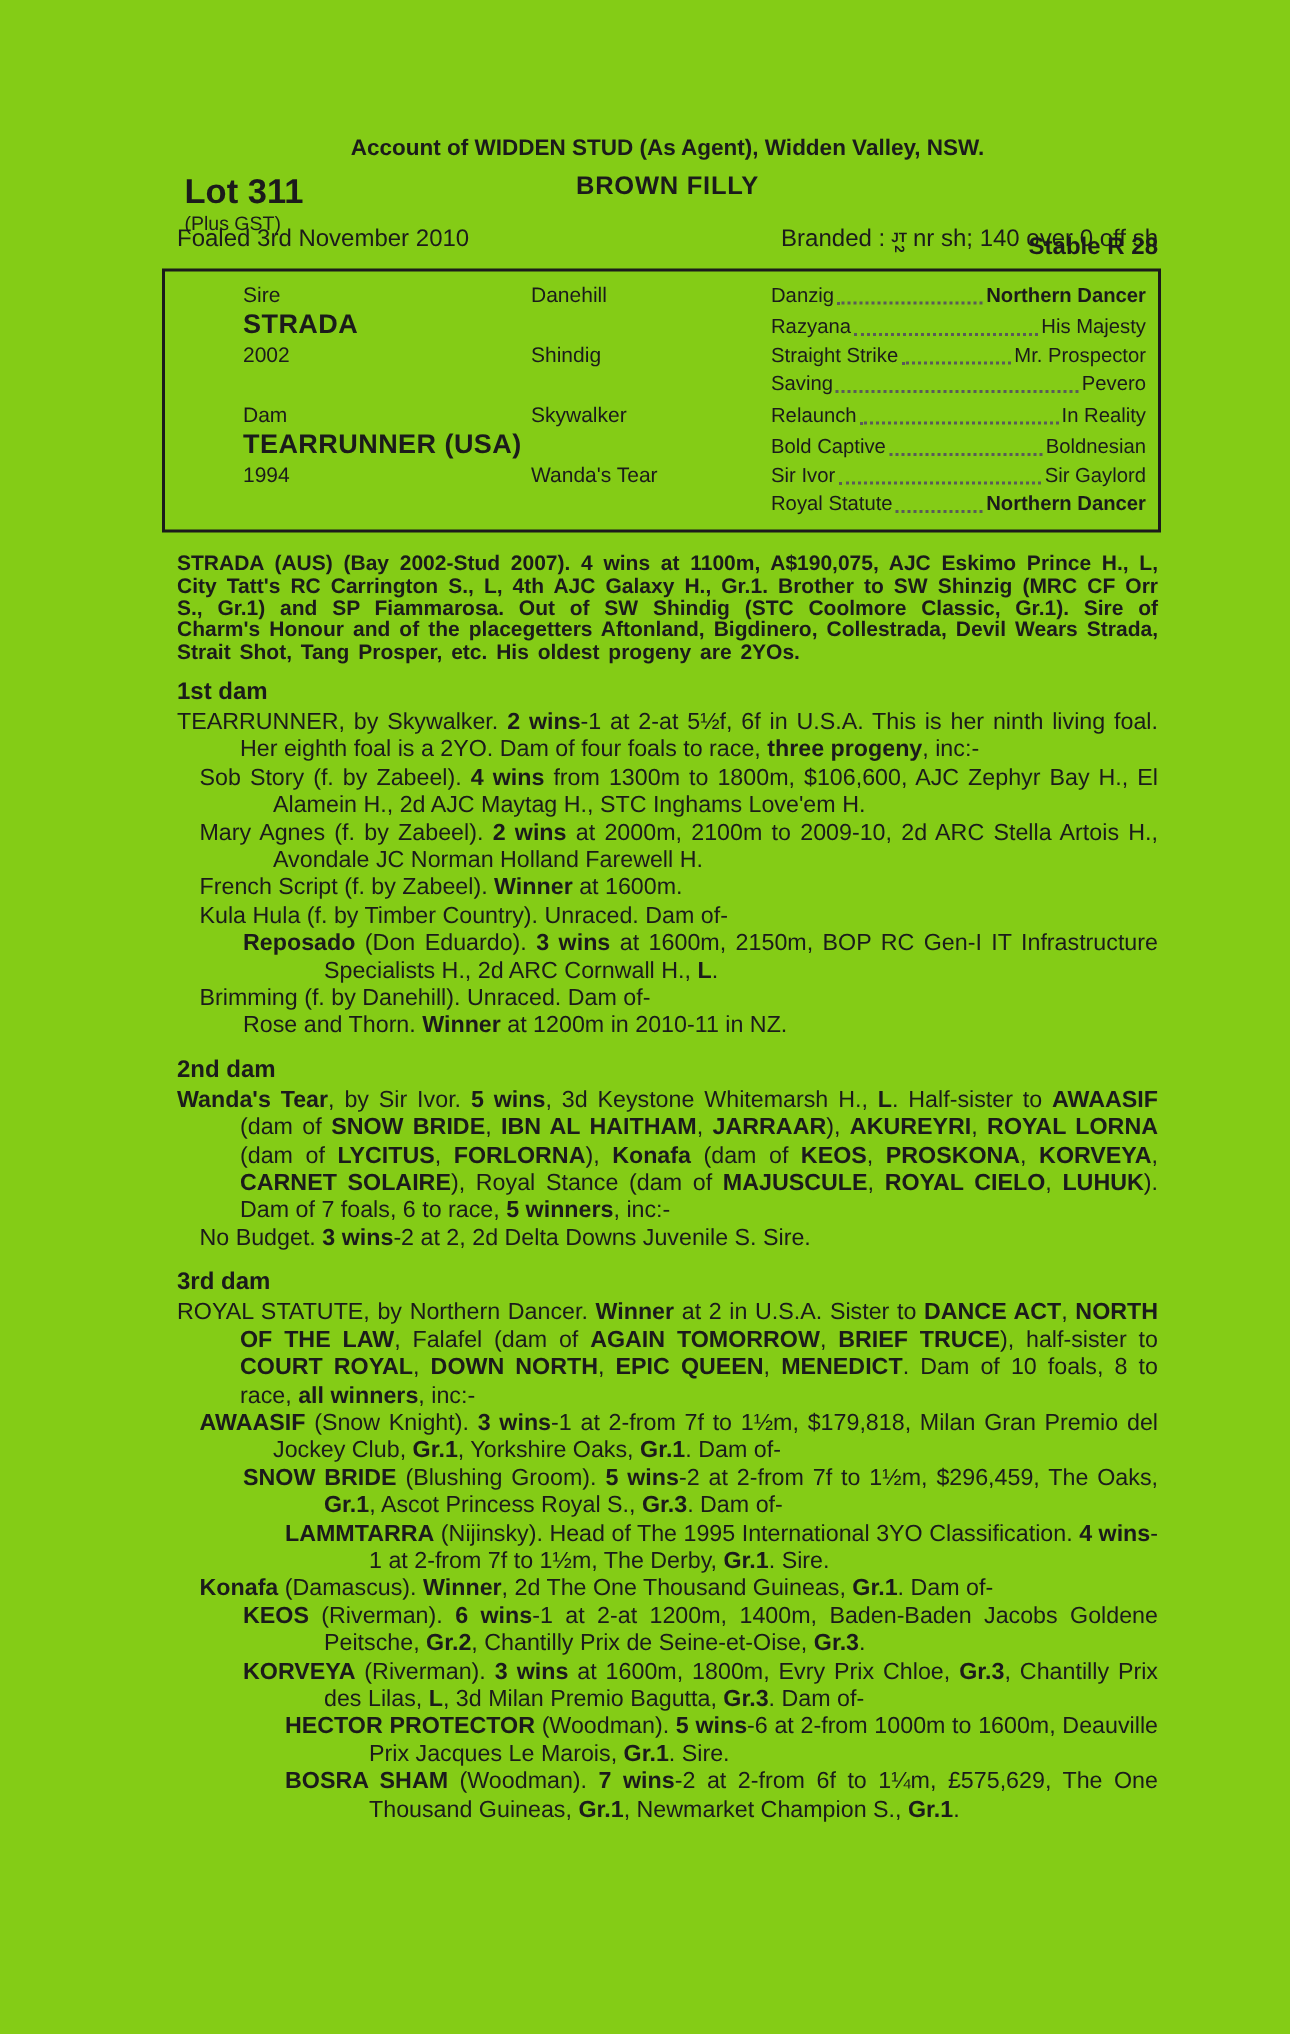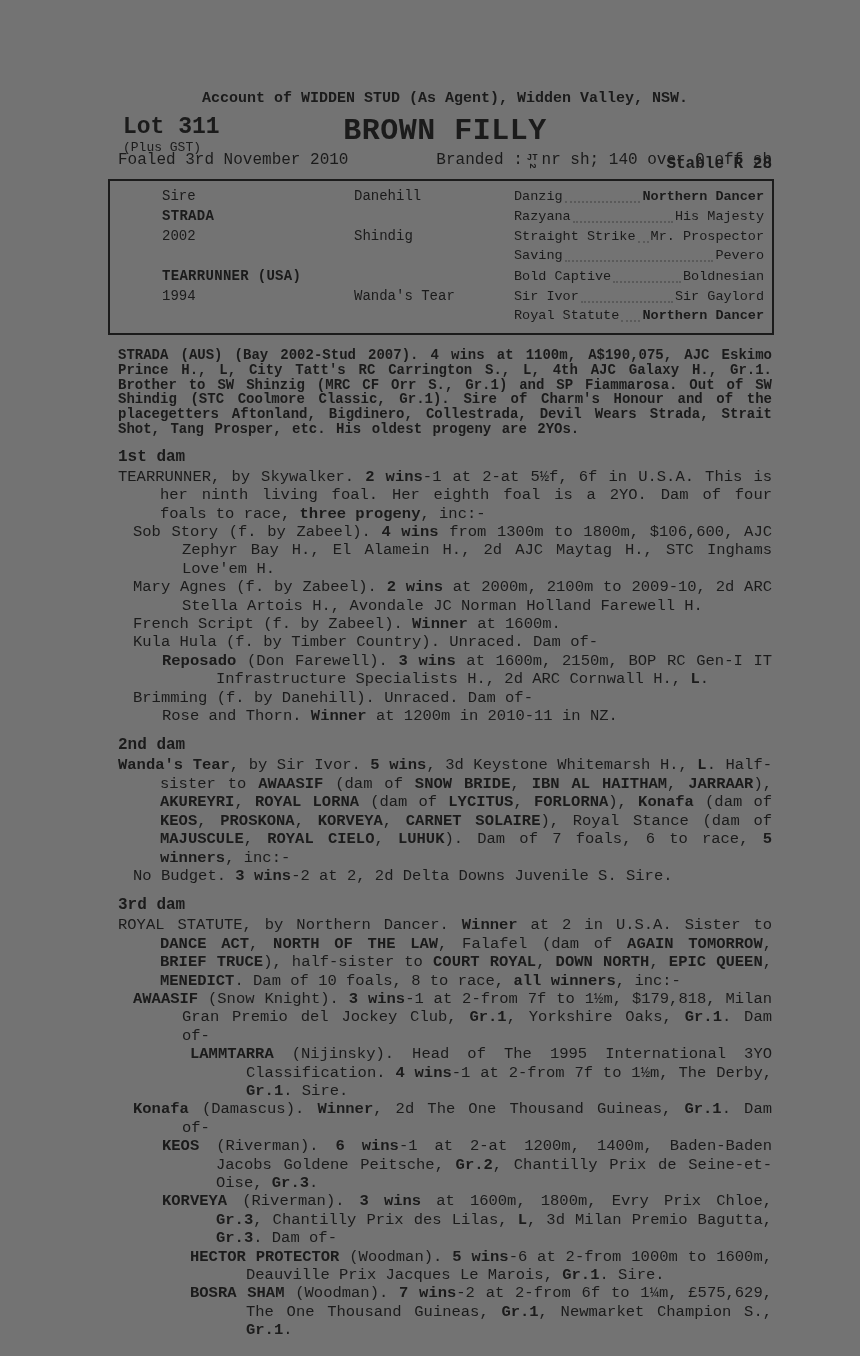--- a/index.html
+++ b/index.html
@@ -1,37 +1,37 @@
 <!DOCTYPE html>
 <html><head>
 <meta charset="utf-8">
 <style>
   html,body{margin:0;padding:0;background:#fff;}
-  .page{position:relative;width:860px;height:1356px;background:#737373;overflow:hidden;
-        font-family:Liberation Mono, monospace;color:#1b1b1b;}
+  .page{position:relative;width:860px;height:1356px;background:#84cc16;overflow:hidden;
+        font-family:Liberation Sans, sans-serif;color:#1b1b1b;}
   .content{position:absolute;left:118px;top:90px;width:654px;}
 
   
   .account{font-size:15px;font-weight:bold;text-align:center;}
   .lot-row{position:relative;display:flex;align-items:baseline;margin-top:7px;height:28px;flex-direction:column;}
   .lot{font-size:23px;font-weight:bold;}
   .gst{font-size:13px;margin-left:5px;}
-  .title{position:absolute;left:50%;transform:translateX(-50%);font-size:30px;font-weight:bold;letter-spacing:.5px;white-space:nowrap;}
+  .title{position:absolute;left:50%;transform:translateX(-50%);font-size:17px;font-weight:bold;letter-spacing:.5px;white-space:nowrap;}
   .stable{margin-left:auto;font-size:16px;font-weight:bold;}
   .foaled-row{display:flex;justify-content:space-between;align-items:flex-end;margin-top:9px;font-size:16px;}
   .branded{display:flex;align-items:flex-end;}
   .brand{display:inline-flex;flex-direction:column;align-items:center;font-weight:bold;
          font-size:9px;line-height:8px;margin:0 4px;transform:translateY(1px);}
   .brand .rot{display:inline-block;transform:rotate(90deg);}
 
   
   .ped-table{margin-top:10px;margin-left:-10px;margin-right:-2px;border:2px solid #1b1b1b;padding:5px 8px 7px 8px;}
   .ped-row{display:flex;align-items:baseline;height:20px;line-height:20px;}
   .pc1{width:192px;flex:none;font-size:14px;white-space:nowrap;margin-left:44px;}
-  .pc1.name{font-size:14px;font-weight:bold;letter-spacing:.3px;}
+  .pc1.name{font-size:18px;font-weight:bold;letter-spacing:.3px;}
   .pc2{width:160px;flex:none;font-size:14px;}
   .pc3{flex:1;display:flex;align-items:baseline;font-size:13.5px;}
   .gl{flex:none;white-space:nowrap;}
   .gr{flex:none;white-space:nowrap;}
   .leader{flex:1;min-width:8px;border-bottom:2px dotted #5a5a5a;align-self:flex-end;margin:0 2px 4px 2px;}
   .b{font-weight:bold;}
 
   
   .sire-note{margin-top:13px;font-weight:bold;font-size:14px;line-height:14.8px;
              text-align:justify;word-spacing:2px;}
@@ -102,20 +102,29 @@
         <div class="ped-row">
           <span class="pc1 label"></span>
           <span class="pc2"></span>
           <span class="pc3">
             <span class="gl">Saving</span>
             <span class="leader"></span>
             <span class="gr">Pevero</span>
           </span>
         </div>
         <div class="ped-row">
+          <span class="pc1 label">Dam</span>
+          <span class="pc2">Skywalker</span>
+          <span class="pc3">
+            <span class="gl">Relaunch</span>
+            <span class="leader"></span>
+            <span class="gr">In Reality</span>
+          </span>
+        </div>
+        <div class="ped-row">
           <span class="pc1 name">TEARRUNNER (USA)</span>
           <span class="pc2"></span>
           <span class="pc3">
             <span class="gl">Bold Captive</span>
             <span class="leader"></span>
             <span class="gr">Boldnesian</span>
           </span>
         </div>
         <div class="ped-row">
           <span class="pc1 year">1994</span>
@@ -140,33 +149,34 @@
     <div class="sire-note"><span class="b">STRADA (AUS) (Bay 2002-Stud 2007). 4 wins at 1100m, A$190,075, AJC Eskimo Prince H., L, City Tatt's RC Carrington S., L, 4th AJC Galaxy H., Gr.1. Brother to SW Shinzig (MRC CF Orr S., Gr.1) and SP Fiammarosa. Out of SW Shindig (STC Coolmore Classic, Gr.1). Sire of Charm's Honour and of the placegetters Aftonland, Bigdinero, Collestrada, Devil Wears Strada, Strait Shot, Tang Prosper, etc. His oldest progeny are 2YOs.</span></div>
 
     <div>
         <div class="dam-section">
           <div class="section-heading">1st dam</div>
           <div class="para ind0"><span>TEARRUNNER, by Skywalker. </span><span class="b">2 wins</span><span>-1 at 2-at 5½f, 6f in U.S.A. This is her ninth living foal. Her eighth foal is a 2YO. Dam of four foals to race, </span><span class="b">three progeny</span><span>, inc:-</span></div>
           <div class="para ind1"><span>Sob Story (f. by Zabeel). </span><span class="b">4 wins</span><span> from 1300m to 1800m, $106,600, AJC Zephyr Bay H., El Alamein H., 2d AJC Maytag H., STC Inghams Love'em H.</span></div>
           <div class="para ind1"><span>Mary Agnes (f. by Zabeel). </span><span class="b">2 wins</span><span> at 2000m, 2100m to 2009-10, 2d ARC Stella Artois H., Avondale JC Norman Holland Farewell H.</span></div>
           <div class="para ind1"><span>French Script (f. by Zabeel). </span><span class="b">Winner</span><span> at 1600m.</span></div>
           <div class="para ind1"><span>Kula Hula (f. by Timber Country). Unraced. Dam of-</span></div>
-          <div class="para ind2"><span class="b">Reposado</span><span> (Don Farewell). </span><span class="b">3 wins</span><span> at 1600m, 2150m, BOP RC Gen-I IT Infrastructure Specialists H., 2d ARC Cornwall H., </span><span class="b">L</span><span>.</span></div>
+          <div class="para ind2"><span class="b">Reposado</span><span> (Don Eduardo). </span><span class="b">3 wins</span><span> at 1600m, 2150m, BOP RC Gen-I IT Infrastructure Specialists H., 2d ARC Cornwall H., </span><span class="b">L</span><span>.</span></div>
           <div class="para ind1"><span>Brimming (f. by Danehill). Unraced. Dam of-</span></div>
           <div class="para ind2"><span>Rose and Thorn. </span><span class="b">Winner</span><span> at 1200m in 2010-11 in NZ.</span></div>
         </div>
         <div class="dam-section">
           <div class="section-heading">2nd dam</div>
           <div class="para ind0"><span class="b">Wanda's Tear</span><span>, by Sir Ivor. </span><span class="b">5 wins</span><span>, 3d Keystone Whitemarsh H., </span><span class="b">L</span><span>. Half-sister to </span><span class="b">AWAASIF</span><span> (dam of </span><span class="b">SNOW BRIDE</span><span>, </span><span class="b">IBN AL HAITHAM</span><span>, </span><span class="b">JARRAAR</span><span>), </span><span class="b">AKUREYRI</span><span>, </span><span class="b">ROYAL LORNA</span><span> (dam of </span><span class="b">LYCITUS</span><span>, </span><span class="b">FORLORNA</span><span>), </span><span class="b">Konafa</span><span> (dam of </span><span class="b">KEOS</span><span>, </span><span class="b">PROSKONA</span><span>, </span><span class="b">KORVEYA</span><span>, </span><span class="b">CARNET SOLAIRE</span><span>), Royal Stance (dam of </span><span class="b">MAJUSCULE</span><span>, </span><span class="b">ROYAL CIELO</span><span>, </span><span class="b">LUHUK</span><span>). Dam of 7 foals, 6 to race, </span><span class="b">5 winners</span><span>, inc:-</span></div>
           <div class="para ind1"><span>No Budget. </span><span class="b">3 wins</span><span>-2 at 2, 2d Delta Downs Juvenile S. Sire.</span></div>
         </div>
         <div class="dam-section">
           <div class="section-heading">3rd dam</div>
           <div class="para ind0"><span>ROYAL STATUTE, by Northern Dancer. </span><span class="b">Winner</span><span> at 2 in U.S.A. Sister to </span><span class="b">DANCE ACT</span><span>, </span><span class="b">NORTH OF THE LAW</span><span>, Falafel (dam of </span><span class="b">AGAIN TOMORROW</span><span>, </span><span class="b">BRIEF TRUCE</span><span>), half-sister to </span><span class="b">COURT ROYAL</span><span>, </span><span class="b">DOWN NORTH</span><span>, </span><span class="b">EPIC QUEEN</span><span>, </span><span class="b">MENEDICT</span><span>. Dam of 10 foals, 8 to race, </span><span class="b">all winners</span><span>, inc:-</span></div>
           <div class="para ind1"><span class="b">AWAASIF</span><span> (Snow Knight). </span><span class="b">3 wins</span><span>-1 at 2-from 7f to 1½m, $179,818, Milan Gran Premio del Jockey Club, </span><span class="b">Gr.1</span><span>, Yorkshire Oaks, </span><span class="b">Gr.1</span><span>. Dam of-</span></div>
+          <div class="para ind2"><span class="b">SNOW BRIDE</span><span> (Blushing Groom). </span><span class="b">5 wins</span><span>-2 at 2-from 7f to 1½m, $296,459, The Oaks, </span><span class="b">Gr.1</span><span>, Ascot Princess Royal S., </span><span class="b">Gr.3</span><span>. Dam of-</span></div>
           <div class="para ind3"><span class="b">LAMMTARRA</span><span> (Nijinsky). Head of The 1995 International 3YO Classification. </span><span class="b">4 wins</span><span>-1 at 2-from 7f to 1½m, The Derby, </span><span class="b">Gr.1</span><span>. Sire.</span></div>
           <div class="para ind1"><span class="b">Konafa</span><span> (Damascus). </span><span class="b">Winner</span><span>, 2d The One Thousand Guineas, </span><span class="b">Gr.1</span><span>. Dam of-</span></div>
           <div class="para ind2"><span class="b">KEOS</span><span> (Riverman). </span><span class="b">6 wins</span><span>-1 at 2-at 1200m, 1400m, Baden-Baden Jacobs Goldene Peitsche, </span><span class="b">Gr.2</span><span>, Chantilly Prix de Seine-et-Oise, </span><span class="b">Gr.3</span><span>.</span></div>
           <div class="para ind2"><span class="b">KORVEYA</span><span> (Riverman). </span><span class="b">3 wins</span><span> at 1600m, 1800m, Evry Prix Chloe, </span><span class="b">Gr.3</span><span>, Chantilly Prix des Lilas, </span><span class="b">L</span><span>, 3d Milan Premio Bagutta, </span><span class="b">Gr.3</span><span>. Dam of-</span></div>
           <div class="para ind3"><span class="b">HECTOR PROTECTOR</span><span> (Woodman). </span><span class="b">5 wins</span><span>-6 at 2-from 1000m to 1600m, Deauville Prix Jacques Le Marois, </span><span class="b">Gr.1</span><span>. Sire.</span></div>
           <div class="para ind3"><span class="b">BOSRA SHAM</span><span> (Woodman). </span><span class="b">7 wins</span><span>-2 at 2-from 6f to 1¼m, £575,629, The One Thousand Guineas, </span><span class="b">Gr.1</span><span>, Newmarket Champion S., </span><span class="b">Gr.1</span><span>.</span></div>
         </div>
       </div>
 
   </div>

